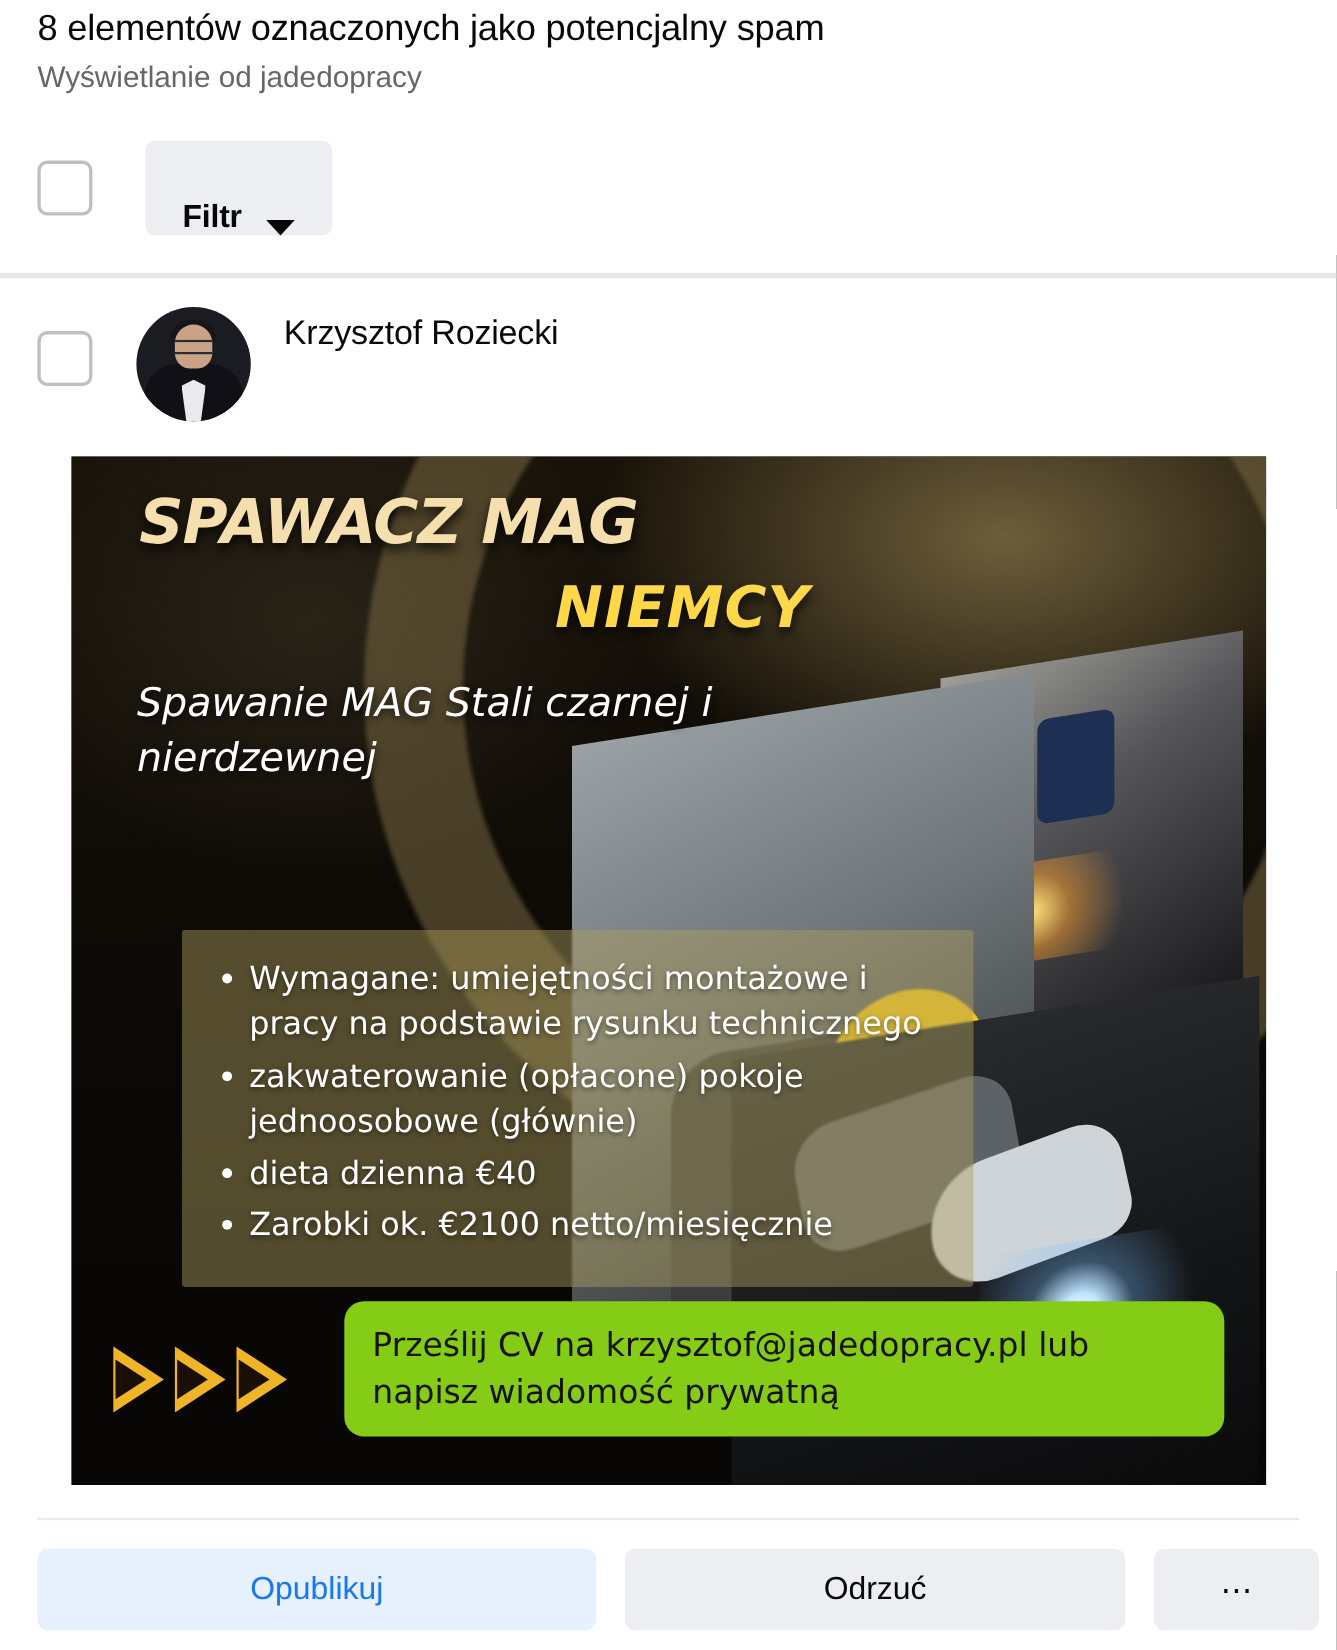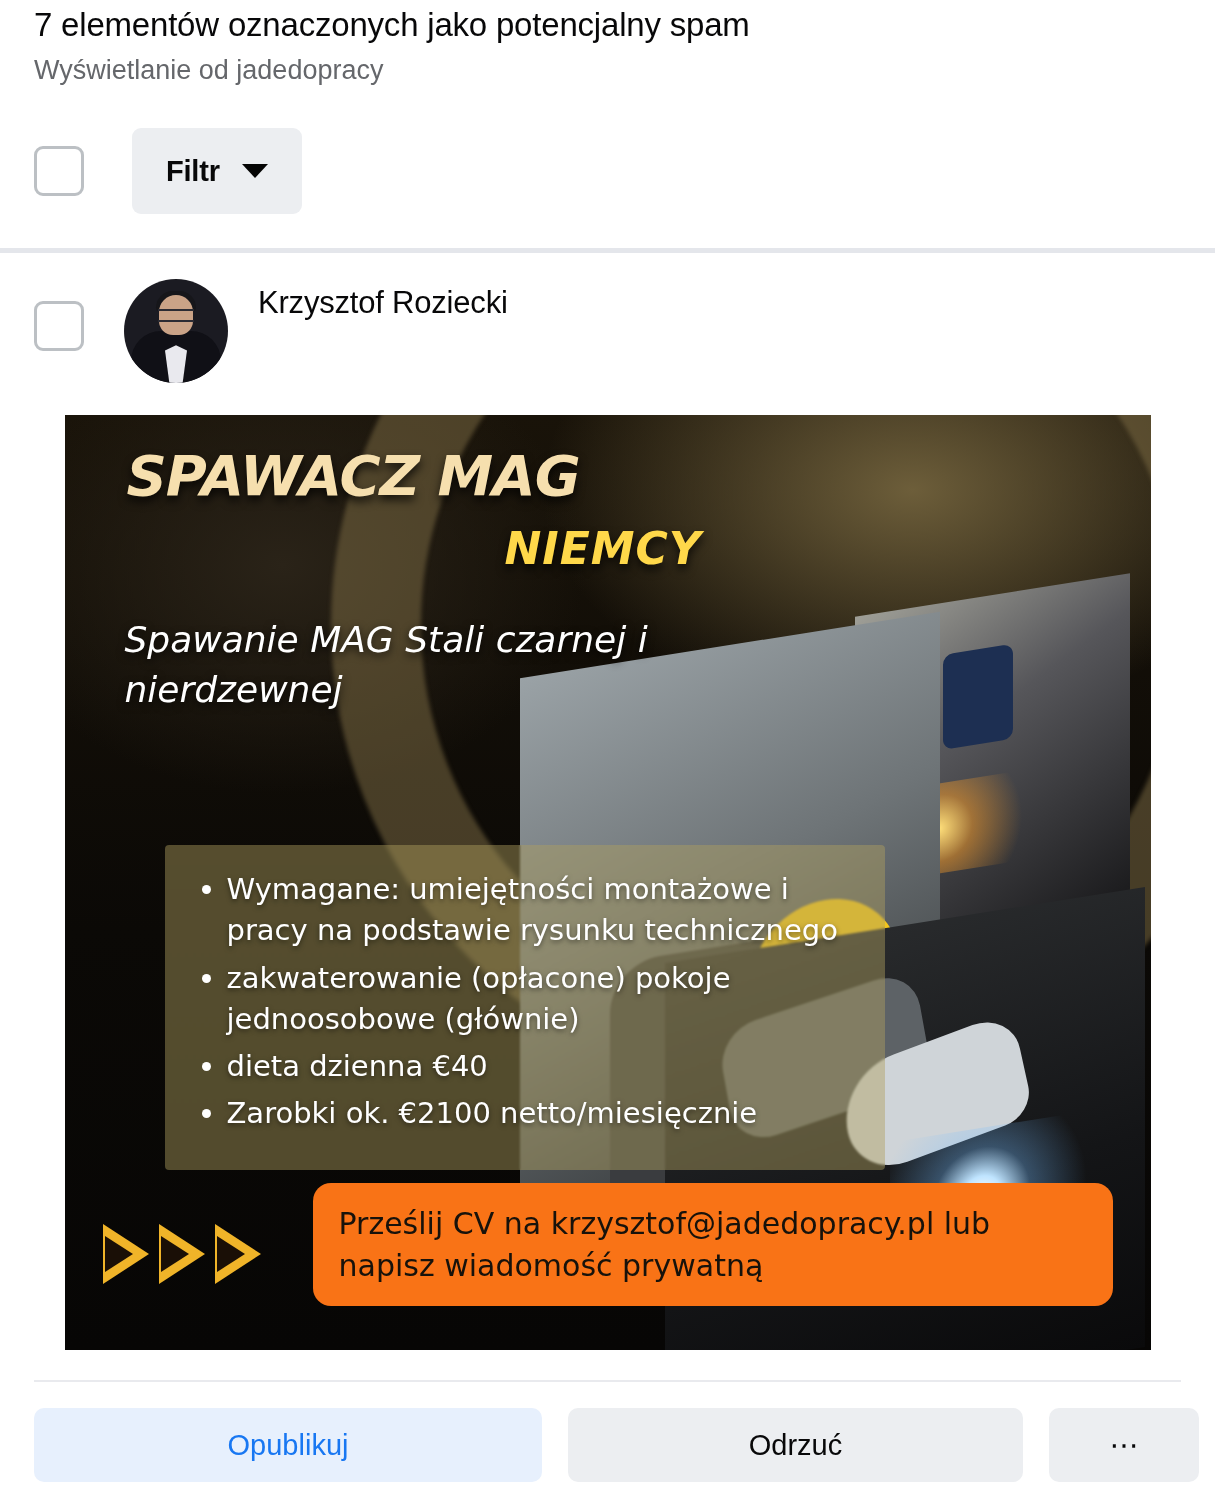--- a/index.html
+++ b/index.html
@@ -53,21 +53,21 @@
     flex: 0 0 auto;
   }
   .filter-btn {
     margin-left: 48px;
     background: #eceef1;
     border: none;
     border-radius: 9px;
     height: 86px;
     padding: 0 34px;
     display: flex;
-    align-items: center;
+    align-items: flex-end;
     gap: 22px;
     cursor: pointer;
   }
   .filter-btn .label {
     font-size: 29px;
     font-weight: 700;
     color: #080809;
     letter-spacing: -0.2px;
   }
   .caret {
@@ -243,21 +243,21 @@
     font-weight: 800;
     font-style: italic;
     letter-spacing: -1px;
     color: #f6dfae;
     text-shadow: 0 5px 10px rgba(0,0,0,0.75);
   }
   .headline2 {
     position: absolute;
     left: 440px;
     top: 108px;
-    font-size: 44px;
+    font-size: 52px;
     font-weight: 800;
     font-style: italic;
     letter-spacing: 1px;
     color: #ffd84a;
     text-shadow: 0 5px 10px rgba(0,0,0,0.75);
     text-align: center;
   }
   .subline {
     position: absolute;
     left: 60px;
@@ -412,21 +412,21 @@
     height: 0;
     border-top: 18px solid transparent;
     border-bottom: 18px solid transparent;
     border-left: 28px solid #1a0f06;
   }
   .cta {
     position: absolute;
     left: 248px;
     bottom: 44px;
     width: 800px;
-    background: #f97316;
+    background: #84cc16;
     border-radius: 18px;
     padding: 20px 26px;
     box-sizing: border-box;
     color: #17120b;
     font-size: 30px;
     line-height: 1.38;
   }
 
   
   .post-divider {
@@ -465,21 +465,21 @@
   .action-more {
     flex: 0 0 150px;
     background: #eceef1;
     color: #080809;
   }
 </style>
 </head>
 <body>
 
 <div class="page-head">
-  <div class="page-title">7 elementów oznaczonych jako potencjalny spam</div>
+  <div class="page-title">8 elementów oznaczonych jako potencjalny spam</div>
   <div class="page-subtitle">Wyświetlanie od jadedopracy</div>
 </div>
 
 <div class="filter-row">
   <div class="checkbox"></div>
   <div class="filter-btn">
     <span class="label">Filtr</span>
     <span class="caret"></span>
   </div>
 </div>

